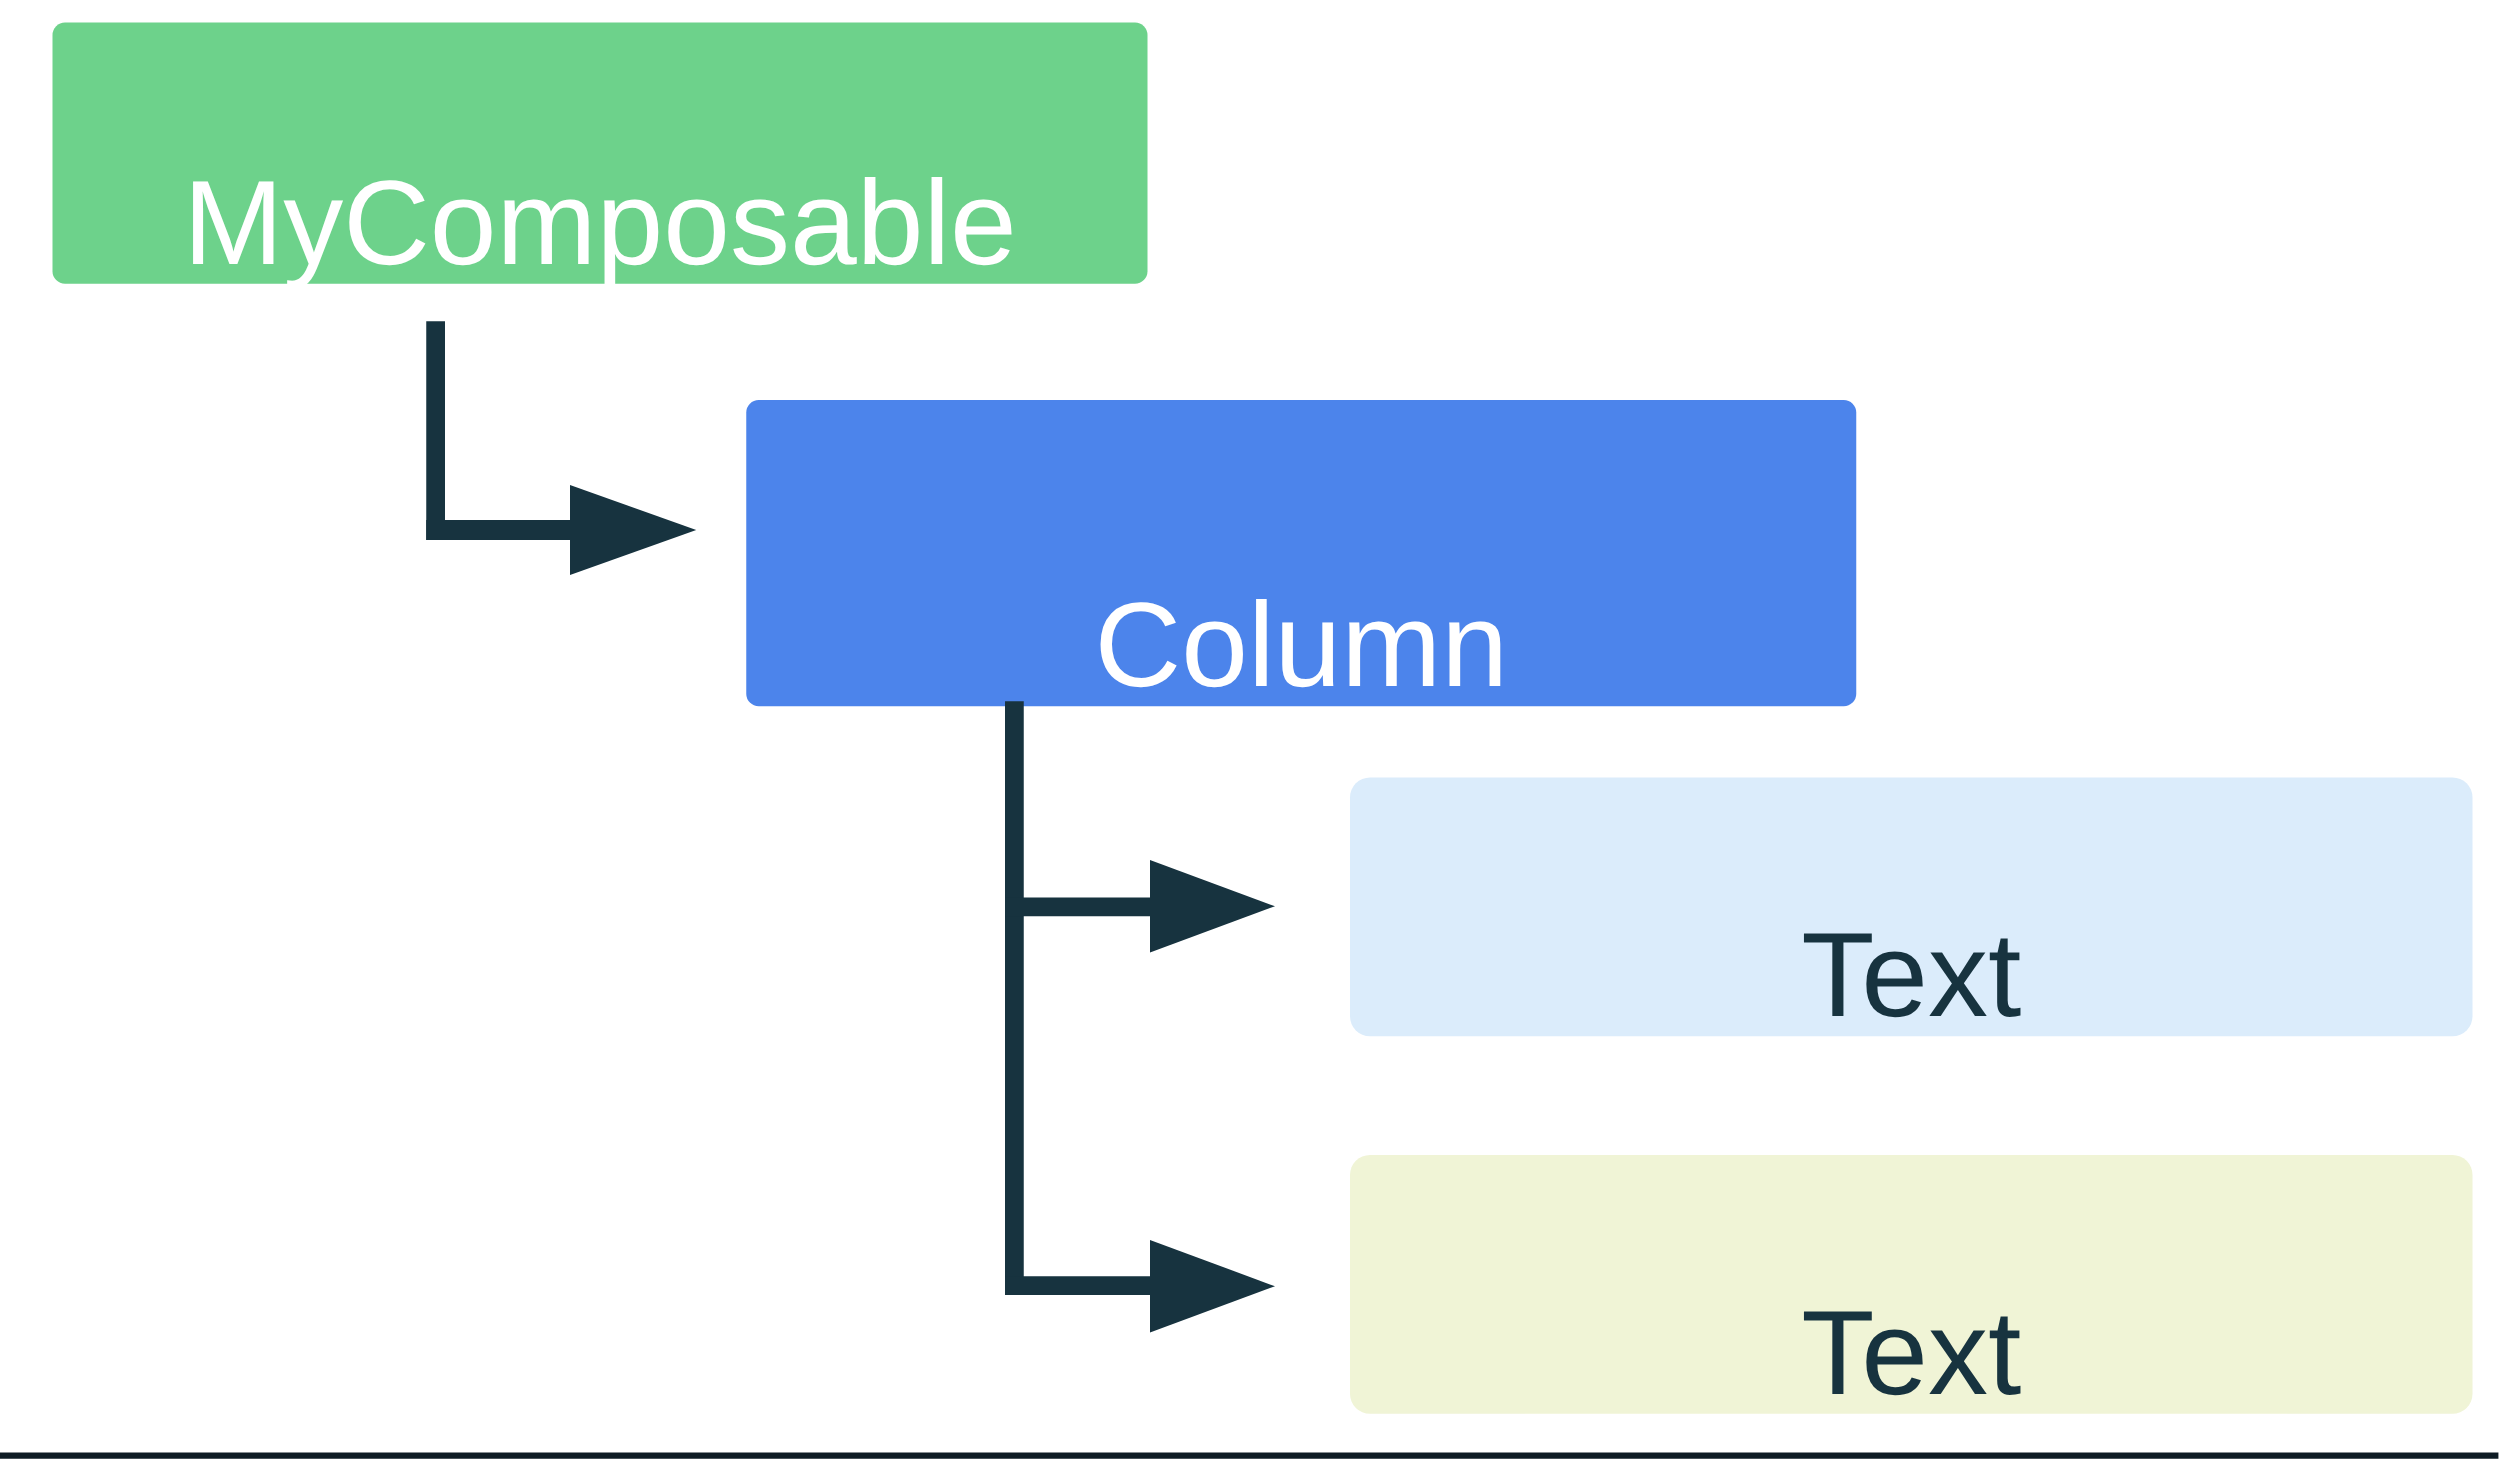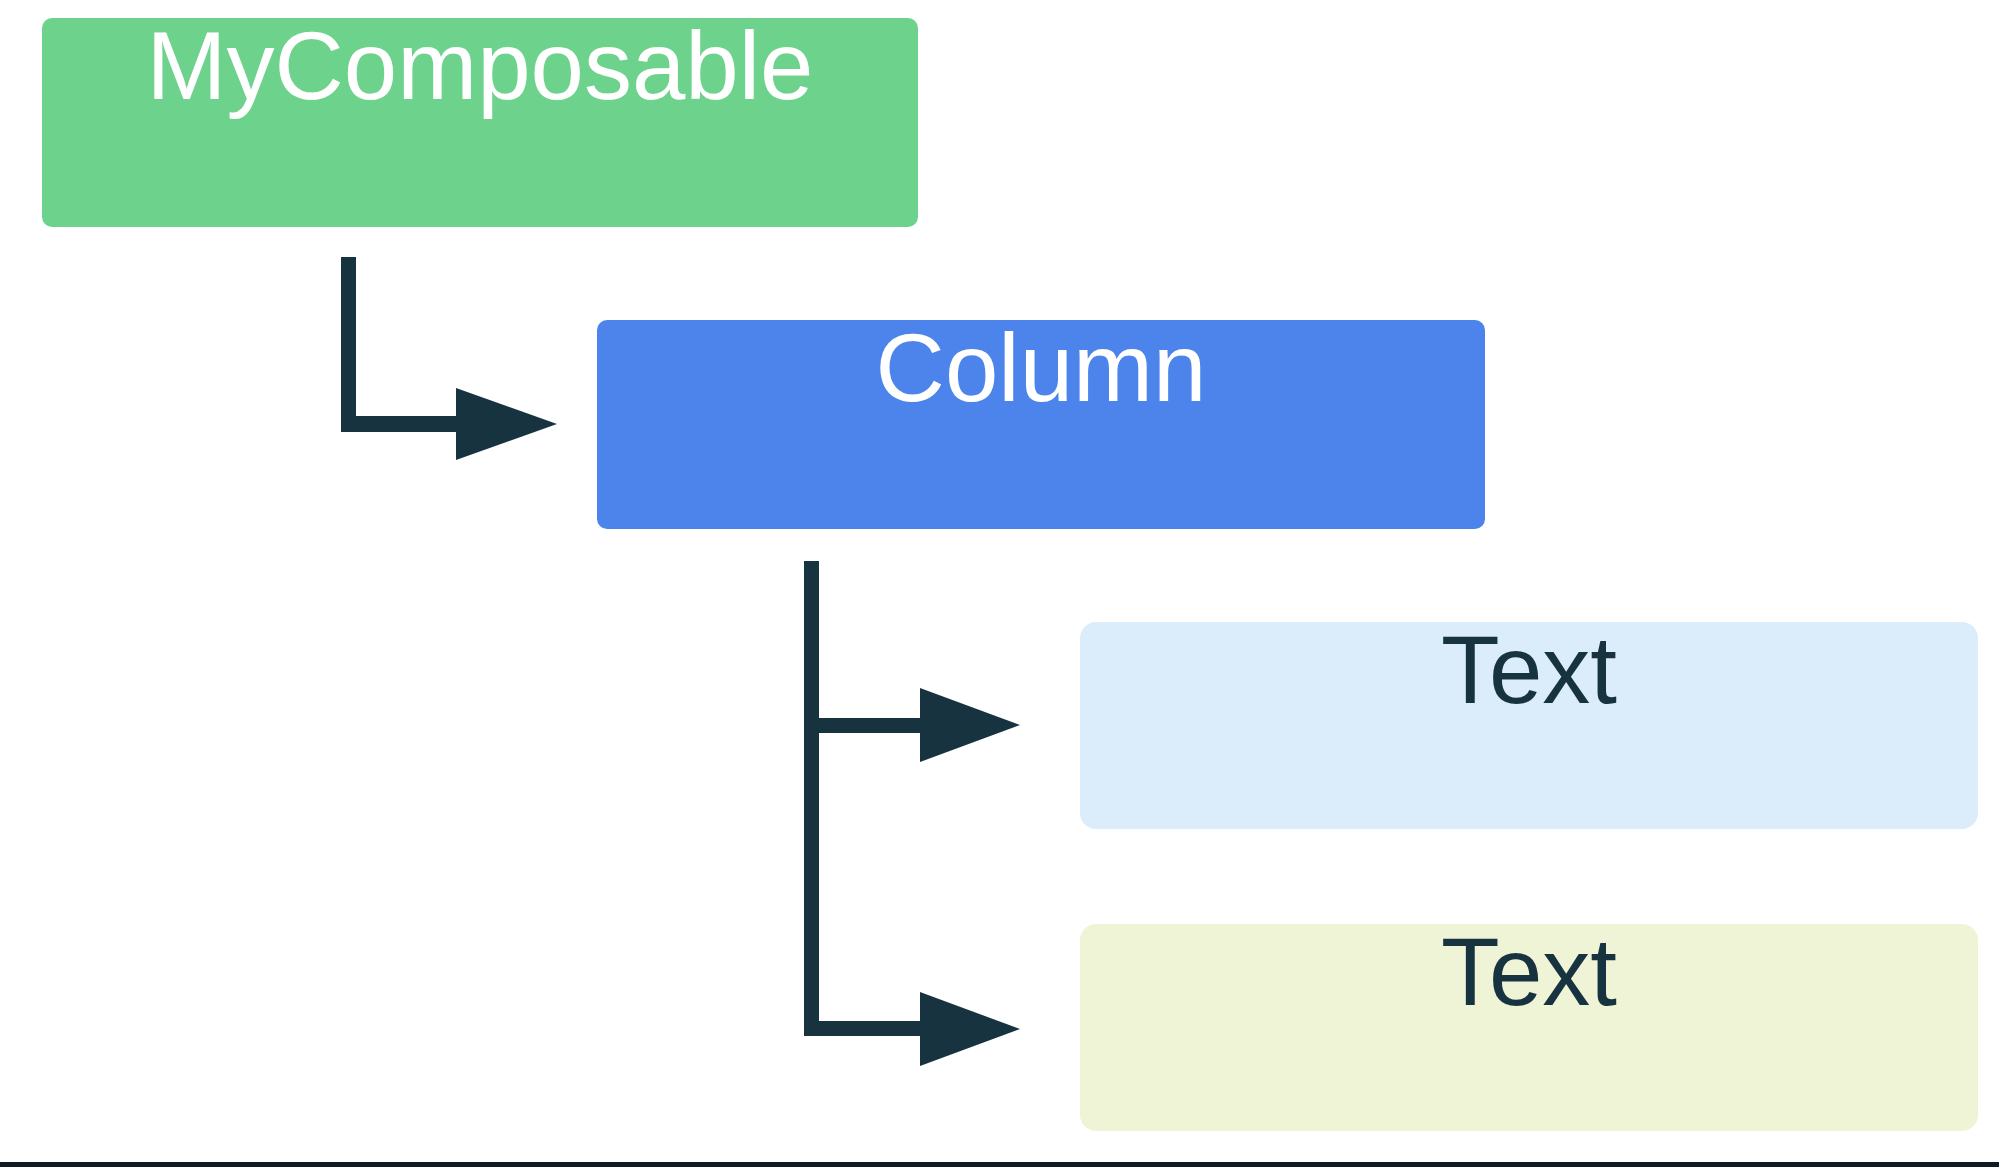--- a/index.html
+++ b/index.html
@@ -7,28 +7,28 @@
     position: relative;
     width: 1999px;
     height: 1170px;
     background: #ffffff;
     overflow: hidden;
     font-family: "Liberation Sans", sans-serif;
   }
   .node {
     position: absolute;
     display: flex;
-    align-items: flex-start;
+    align-items: flex-end;
     justify-content: center;
     font-size: 96px;
     line-height: 1;
     letter-spacing: 0;
   }
   .node-green  { left: 42px;   top: 18px;  width: 876px; height: 209px; border-radius: 10px; }
-  .node-blue   { left: 597px;  top: 320px; width: 888px; height: 209px; border-radius: 10px; }
+  .node-blue   { left: 597px;  top: 320px; width: 888px; height: 245px; border-radius: 10px; }
   .node-ltblue { left: 1080px; top: 622px; width: 898px; height: 207px; border-radius: 16px; }
   .node-lime   { left: 1080px; top: 924px; width: 898px; height: 207px; border-radius: 16px; }
 
   .arrow-part { position: absolute; }
   
   .a1-stem { left: 341px; top: 257px; width: 15px;  height: 175px; }
   .a1-bar  { left: 341px; top: 416px; width: 115px; height: 16px; }
   .a1-head {
     left: 456px; top: 388px; width: 0; height: 0;
     border-top: 36px solid transparent;

